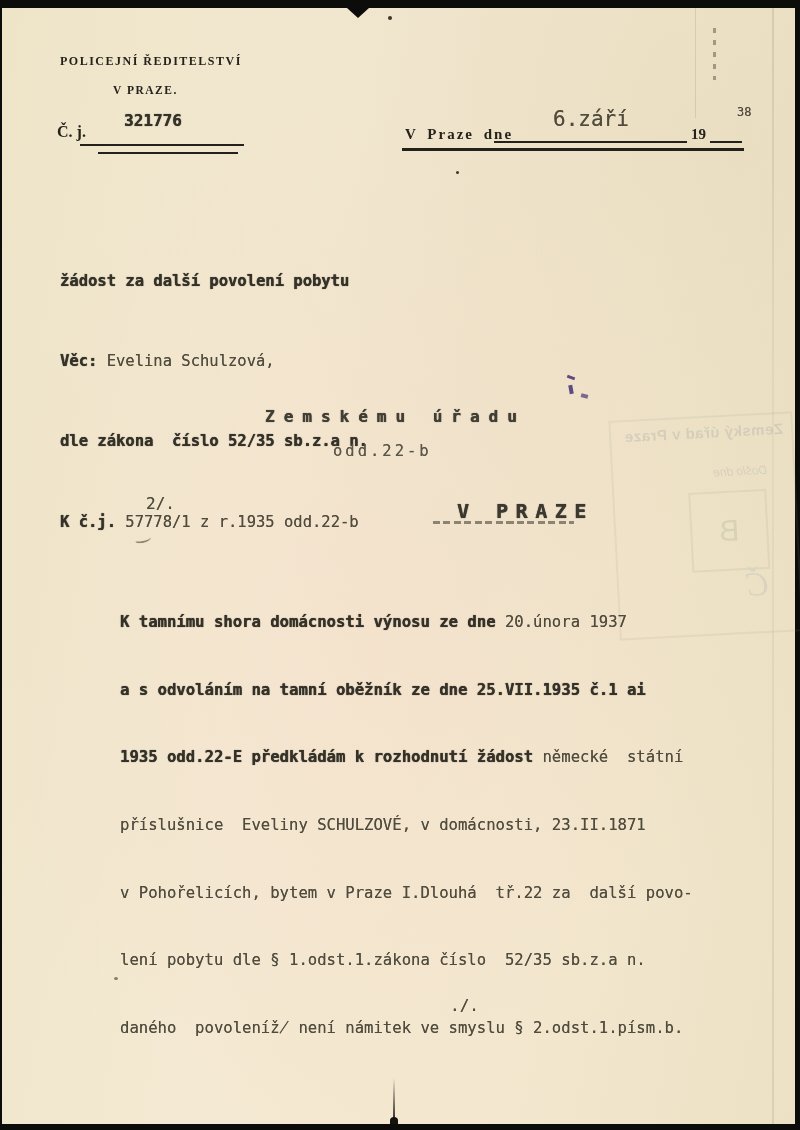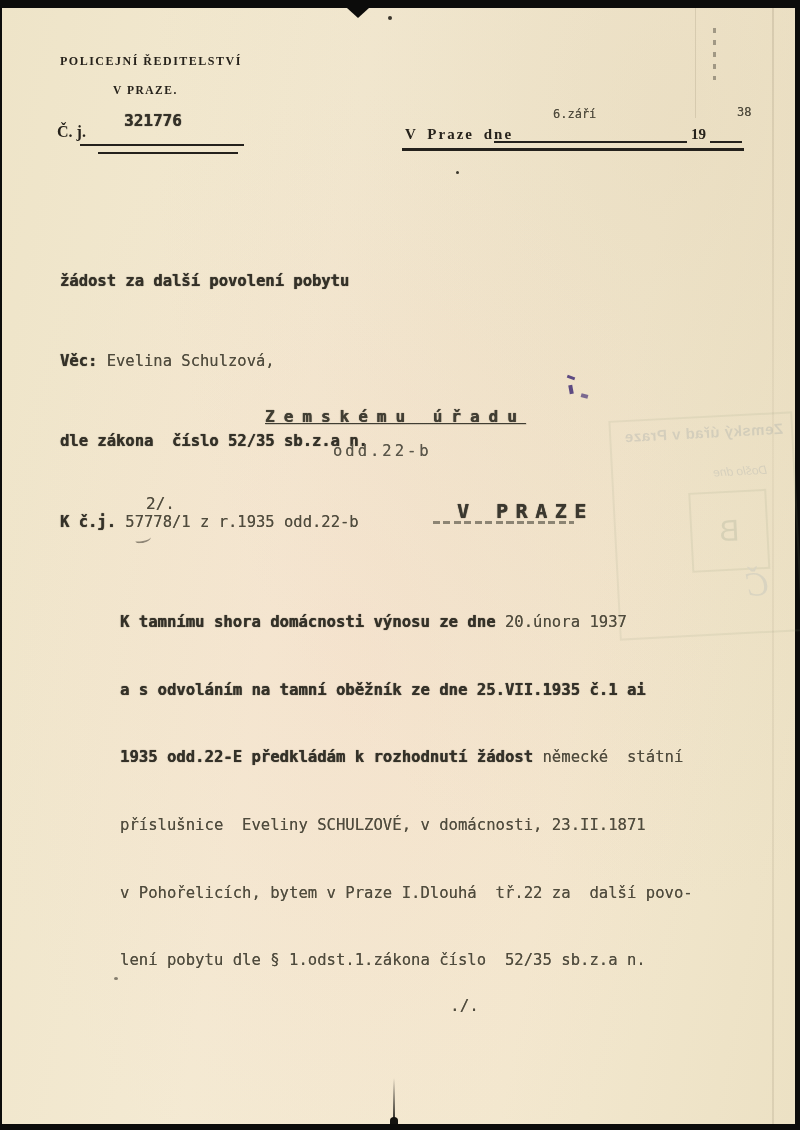--- a/index.html
+++ b/index.html
@@ -56,28 +56,28 @@
     text-shadow:0 0 1px rgba(50,47,38,0.9), 0.4px 0.4px 0 rgba(50,47,38,0.5);
   }
   .rule{background:#24211c; position:absolute;}
   .org-name{left:58px; top:46px; font-size:12px; letter-spacing:1.5px;}
   .org-place{left:111px; top:76px; font-size:11.5px; letter-spacing:1.5px;}
   .ref-label{left:55px; top:115px; font-size:16px;}
   .ref-number{left:122px; top:103px; font-size:16px;}
   .ref-line1{left:78px; top:136px; width:164px; height:2px;}
   .ref-line2{left:96px; top:144px; width:140px; height:2px;}
   .date-label{left:403px; top:118px; font-size:15px; letter-spacing:2px; word-spacing:4px;}
-  .date-typed{left:551px; top:99px; font-size:12px;}
+  .date-typed{left:551px; top:99px; font-size:21px;}
   .date-line1{left:492px; top:133px; width:193px; height:1.5px;}
   .year-printed{left:689px; top:118px; font-size:15px;}
   .year-line{left:708px; top:133px; width:32px; height:1.5px;}
   .year-typed{left:735px; top:97px; font-size:12px;}
   .date-rule{left:400px; top:140px; width:342px; height:2.5px;}
   .subject{left:58px; top:206px; font-size:15.5px; line-height:26.8px;}
-  .addr-recipient{left:263px; top:399px; font-size:16px; letter-spacing:9px; color:#413e33;text-decoration:underline;}
+  .addr-recipient{left:263px; top:399px; font-size:16px; letter-spacing:9px; color:#413e33;}
   .addr-dept{left:331px; top:434px; font-size:15.5px; letter-spacing:3px; color:#5a564a;}
   .enclosure{left:144px; top:486px; font-size:16px;}
   .city{left:455px; top:491px; font-size:20px; letter-spacing:7.5px; color:#3b382f;}
   .city-underline{
     left:431px; top:513px; width:141px; height:3px;
     background:repeating-linear-gradient(90deg, #44413595 0 7px, transparent 7px 10.5px);
     position:absolute;
   }
   .body-text{left:118px; top:569px; font-size:15.6px;}
   .body-text .line{height:31.7px; white-space:pre;}
@@ -166,20 +166,21 @@
     <div class="scribble">Č</div>
   </div>
 
   <div class="abs typed body-text">
     <div class="line"><span class="t heavy">K tamnímu shora domácnosti výnosu ze dne </span><span class="t">20.února 1937</span></div>
     <div class="line"><span class="t heavy">a s odvoláním na tamní oběžník ze dne 25.VII.1935 č.1 ai</span><span class="t"></span></div>
     <div class="line"><span class="t heavy">1935 odd.22-E předkládám k rozhodnutí žádost </span><span class="t">německé  státní</span></div>
     <div class="line"><span class="t heavy"></span><span class="t">příslušnice  Eveliny SCHULZOVÉ, v domácnosti, 23.II.1871</span></div>
     <div class="line"><span class="t heavy"></span><span class="t">v Pohořelicích, bytem v Praze I.Dlouhá  tř.22 za  další povo-</span></div>
     <div class="line"><span class="t heavy"></span><span class="t">lení pobytu dle § 1.odst.1.zákona číslo  52/35 sb.z.a n.</span></div>
+    <div class="line"><span class="t heavy"></span><span class="t">daného  povoleníž̸ není námitek ve smyslu § 2.odst.1.písm.b.</span></div>
     
     
     
     
     
   </div>
 
   <div class="abs typed cont-mark">./.</div>
 
   <div class="crease-v"></div>

